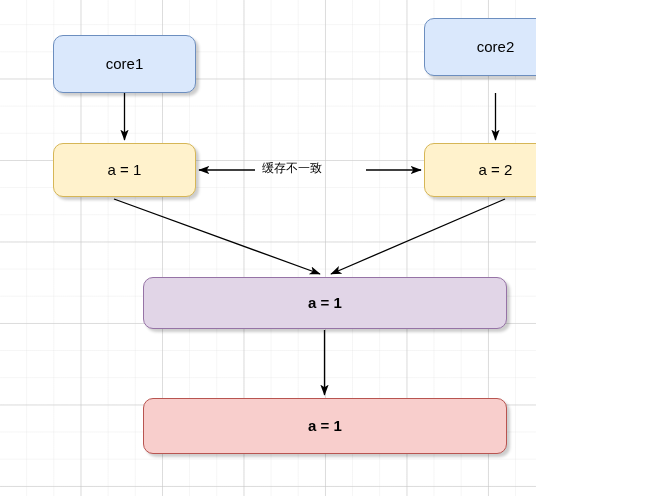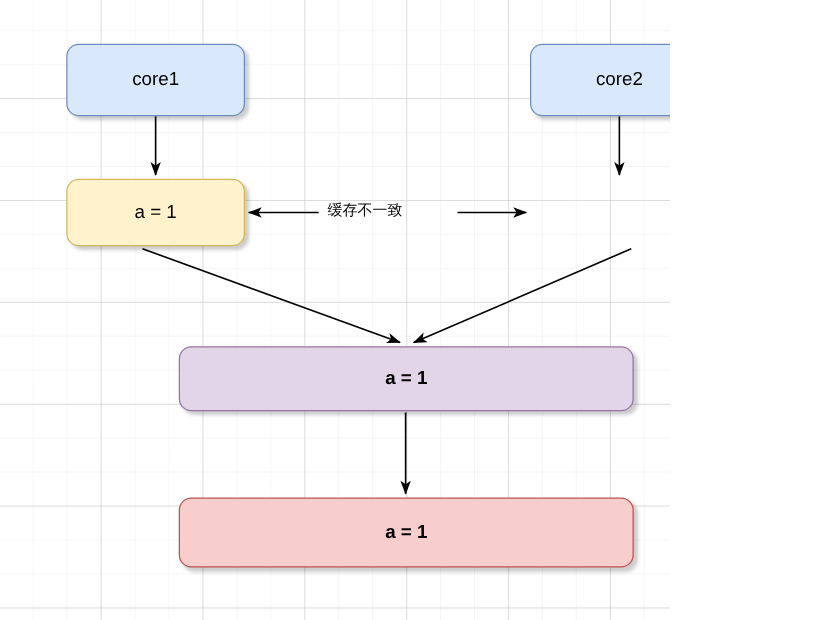--- a/index.html
+++ b/index.html
@@ -62,21 +62,21 @@
     font-weight: bold;
   }
   .node.disk {
     background: #f8cecc;
     border-color: #b85450;
     font-weight: bold;
   }
 
   
   #node-core1  { left: 53px;  top: 35px;  width: 143px; height: 58px; }
-  #node-core2  { left: 424px; top: 35px;  width: 143px; height: 58px; }
+  #node-core2  { left: 424px; top: 18px;  width: 143px; height: 58px; }
   #node-cache1 { left: 53px;  top: 143px; width: 143px; height: 54px; }
   #node-cache2 { left: 424px; top: 143px; width: 143px; height: 54px; }
   #node-memory { left: 143px; top: 277px; width: 364px; height: 52px; }
   #node-disk   { left: 143px; top: 398px; width: 364px; height: 56px; }
 
   #edges {
     position: absolute;
     left: 0;
     top: 0;
     width: 669px;
@@ -128,20 +128,21 @@
 
     <line class="edge-line" x1="324.5" y1="330" x2="324.5" y2="395" marker-end="url(#arrowhead)"></line>
   </svg>
 
   <div class="node core" id="node-core1">core1</div>
 
   <div class="node core" id="node-core2">core2</div>
 
   <div class="node cache" id="node-cache1">a = 1</div>
 
+  <div class="node cache" id="node-cache2">a = 2</div>
 
   <div class="node mem" id="node-memory">a = 1</div>
 
   <div class="node disk" id="node-disk">a = 1</div>
 
   <div class="edge-label" id="label-incoherent">缓存不一致</div>
 
 </div>
 
 </body></html>

